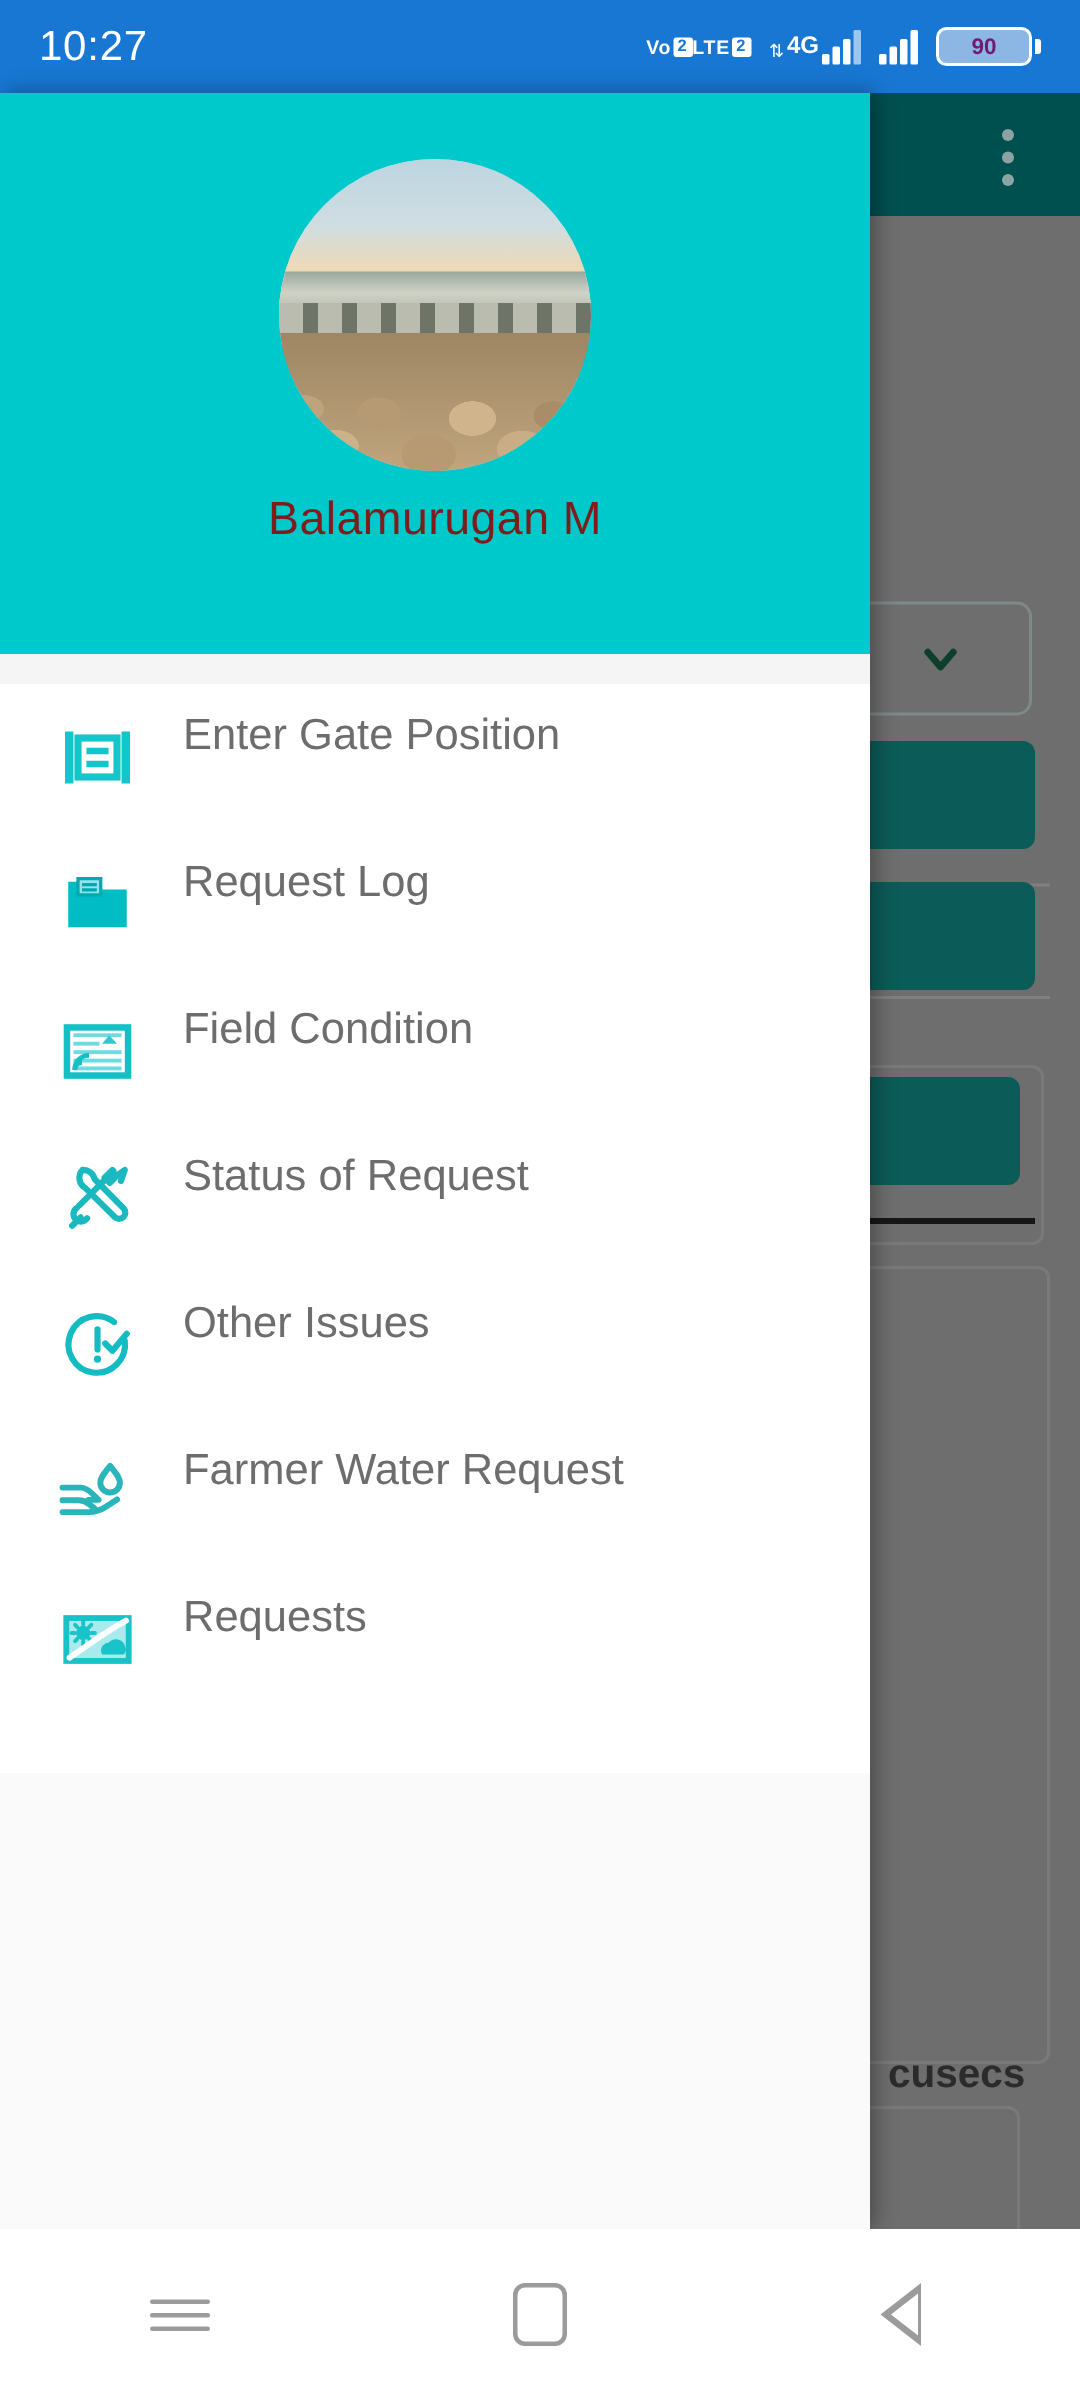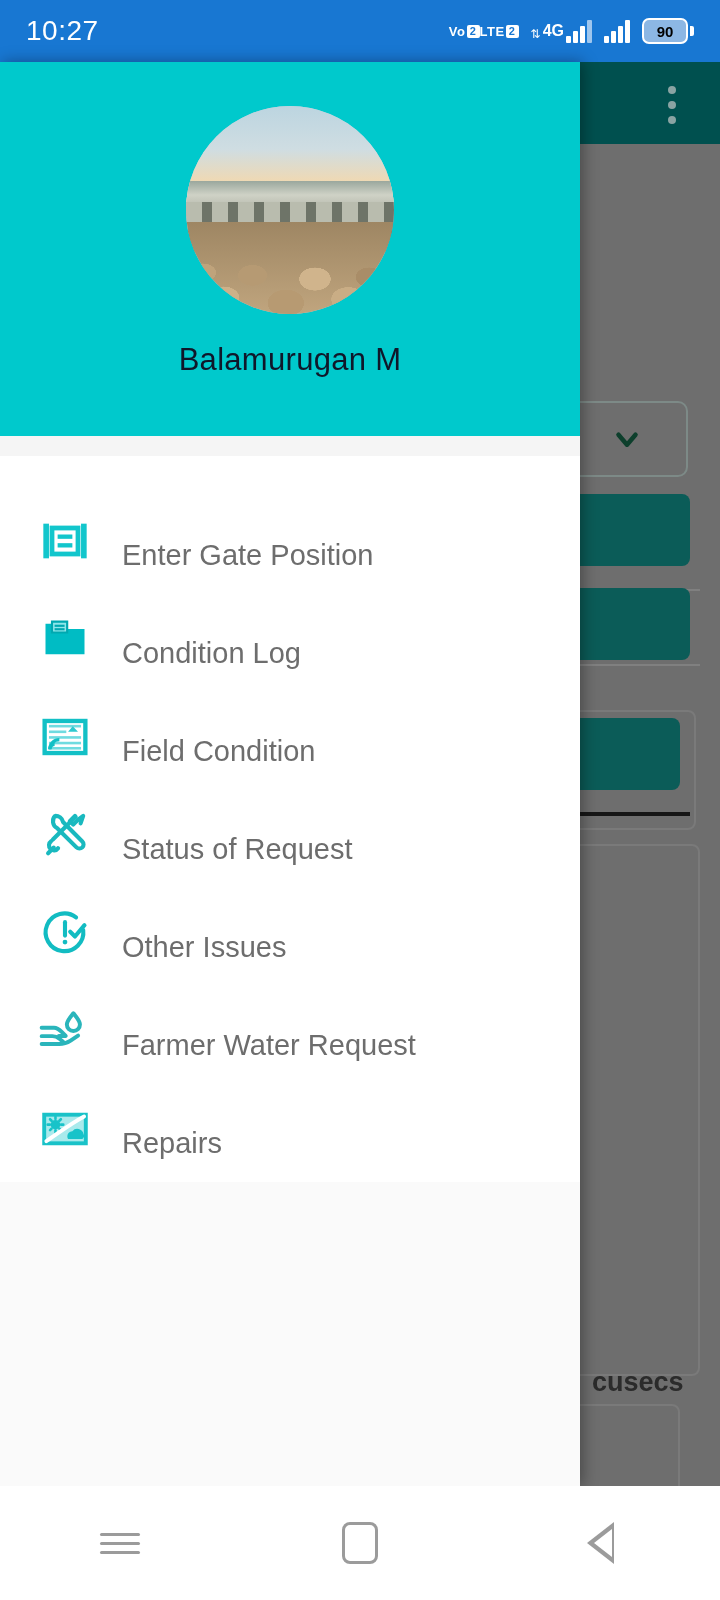--- a/index.html
+++ b/index.html
@@ -100,23 +100,23 @@
   .bars i{ display:block; width:5px; background:#ffffff; border-radius:1px; }
   .bars i:nth-child(1){ height:7px; }
   .bars i:nth-child(2){ height:12px; }
   .bars i:nth-child(3){ height:17px; }
   .bars i:nth-child(4){ height:23px; }
   .bars.dim i:nth-child(4){ background:#9ec6ee; }
   .battery{
     display:flex; align-items:center;
   }
   .battery .body{
-    width:46px; height:26px; border:2px solid #ffffff; border-radius:7px;
+    width:64px; height:26px; border:2px solid #ffffff; border-radius:7px;
     display:flex; align-items:center; justify-content:center;
-    font-size:15px; font-weight:700; color:#000000;
+    font-size:15px; font-weight:700; color:#701a75;
     background:#8cb7e4;
   }
   .battery .tip{
     width:4px; height:10px; background:#ffffff; border-radius:0 2px 2px 0; margin-left:2px;
   }
 
   
   .drawer{
     position:absolute; left:0; top:62px; width:580px; height:1424px;
     background:#fafafa;
@@ -155,26 +155,26 @@
       radial-gradient(ellipse 26px 18px at 18% 82%, #cdb189 0%, #cdb189 60%, transparent 61%),
       radial-gradient(ellipse 30px 22px at 48% 88%, #b79a72 0%, #b79a72 60%, transparent 61%),
       radial-gradient(ellipse 28px 20px at 78% 84%, #c9ad85 0%, #c9ad85 60%, transparent 61%),
       radial-gradient(ellipse 24px 17px at 32% 58%, #b69a73 0%, #b69a73 60%, transparent 61%),
       radial-gradient(ellipse 26px 19px at 62% 62%, #d0b48c 0%, #d0b48c 60%, transparent 61%),
       radial-gradient(ellipse 22px 16px at 88% 60%, #a98d68 0%, #a98d68 60%, transparent 61%),
       radial-gradient(ellipse 22px 15px at 8% 55%, #bfa37b 0%, #bfa37b 60%, transparent 61%),
       linear-gradient(to bottom,#9e8663,#c0a57e);
   }
   .drawer-user{
-    margin-top:28px; color:#0f172a; font-size:31px; letter-spacing:.3px;
+    margin-top:14px; color:#7f1d1d; font-size:31px; letter-spacing:.3px;
   }
   .drawer-gap{ height:20px; background:#f5f5f5; }
   .menu{ background:#ffffff; padding:18px 0 22px 0; }
   .menu-item{
-    display:flex; align-items:flex-end; height:98px; padding-left:34px; cursor:pointer;
+    display:flex; align-items:flex-start; height:98px; padding-left:34px; cursor:pointer;
   }
   .menu-ico{
     width:62px; min-width:62px; height:62px;
     display:flex; align-items:center; justify-content:center;
   }
   .menu-ico svg{ display:block; }
   .menu-label{
     margin-left:26px; font-size:29px; color:#6d6d6d; white-space:nowrap;
   }
   .drawer-footer{ background:#fafafa; height:260px; }
@@ -311,21 +311,21 @@
 
     <div class="menu-item">
       <span class="menu-ico">
         <svg width="52" height="52" viewBox="0 0 24 24">
           <path d="M3 5h8l1.6 2.4H21V19H3z" fill="#00bcc4"></path>
           <path d="M6 4h7v5H6z" fill="#8fe6ea" stroke="#00a8b0" stroke-width="1"></path>
           <rect x="7.2" y="5.4" width="4.6" height="1" fill="#00a8b0"></rect>
           <rect x="7.2" y="7" width="4.6" height="1" fill="#00a8b0"></rect>
         </svg>
       </span>
-      <span class="menu-label">Condition Log</span>
+      <span class="menu-label">Request Log</span>
     </div>
 
     <div class="menu-item">
       <span class="menu-ico">
         <svg width="52" height="52" viewBox="0 0 24 24">
           <rect x="2.6" y="4.6" width="18.8" height="14.8" fill="none" stroke="#12c0c6" stroke-width="2"></rect>
           <rect x="4.6" y="6.4" width="14.8" height="1.2" fill="#6fdbe0"></rect>
           <rect x="4.6" y="9" width="8" height="1.2" fill="#6fdbe0"></rect>
           <rect x="4.6" y="11.6" width="14.8" height="1.2" fill="#6fdbe0"></rect>
           <rect x="4.6" y="14.2" width="14.8" height="1.2" fill="#6fdbe0"></rect>
@@ -388,21 +388,21 @@
             <line x1="10.2" y1="10" x2="11.2" y2="10"></line>
             <line x1="5.1" y1="7.5" x2="5.8" y2="8.2"></line>
             <line x1="9.4" y1="11.8" x2="10.1" y2="12.5"></line>
             <line x1="9.4" y1="8.2" x2="10.1" y2="7.5"></line>
             <line x1="5.1" y1="12.5" x2="5.8" y2="11.8"></line>
           </g>
           <path d="M13.4 16.6a2.4 2.4 0 0 1 2-3.6 2.9 2.9 0 0 1 5.1 1.2 1.8 1.8 0 0 1-.5 2.4z" fill="#18c3c9"></path>
           <path d="M3.4 17.6C8 14.6 14.4 9.6 20.8 6.2" fill="none" stroke="#ffffff" stroke-width="1.8" stroke-linecap="round"></path>
         </svg>
       </span>
-      <span class="menu-label">Repairs</span>
+      <span class="menu-label">Requests</span>
     </div>
 
 
   </div>
 
   <div class="drawer-footer"></div>
 </div>
 
 <div class="navbar">
   <div class="navbtn">

